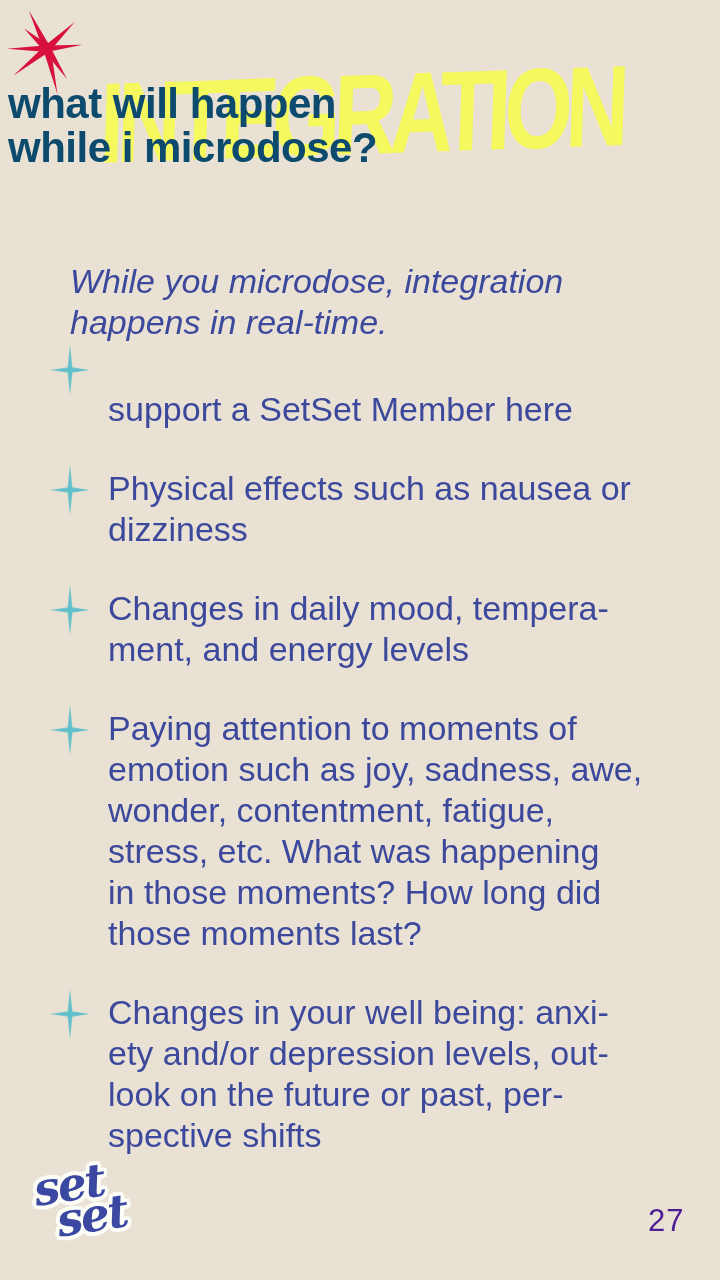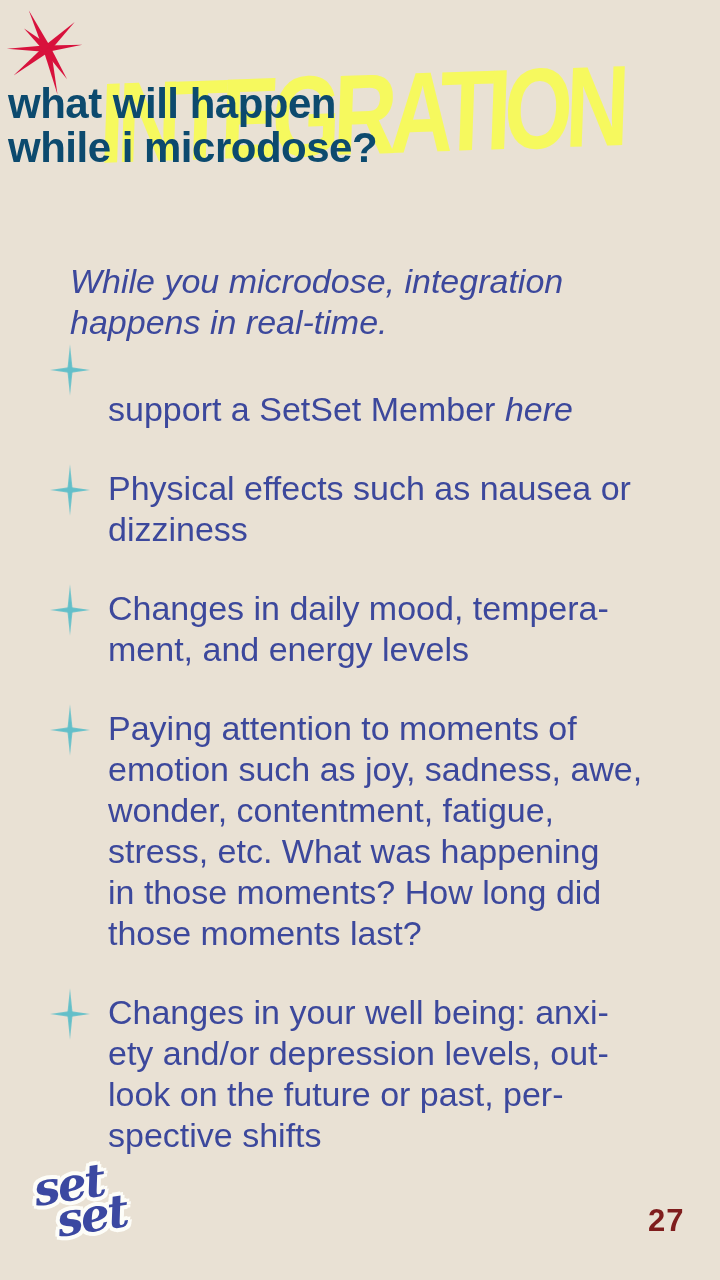--- a/index.html
+++ b/index.html
@@ -69,21 +69,21 @@
   .sparkle {
     flex: 0 0 40px;
     width: 40px; height: 52px;
     margin: -4px 18px 0 0;
   }
   .btext {
     font-size: 34px;
     line-height: 41px;
     white-space: pre-line;
   }
-  .link-italic { font-style: italic; color: inherit; text-decoration: none; cursor: pointer; }
+  .link-italic { color: inherit; text-decoration: none; cursor: pointer; }
 
   
   .logo {
     position: absolute;
     left: 36px; top: 1160px;
     transform: rotate(-9deg);
     font-family: "DejaVu Serif", serif;
     font-style: italic;
     font-weight: bold;
     color: #3b48a1;
@@ -95,23 +95,23 @@
     letter-spacing: -2px;
     text-shadow:
       -3px -3px 0 #fdfdf8, 3px -3px 0 #fdfdf8, -3px 3px 0 #fdfdf8, 3px 3px 0 #fdfdf8,
       0 -4px 0 #fdfdf8, 0 4px 0 #fdfdf8, -4px 0 0 #fdfdf8, 4px 0 0 #fdfdf8;
   }
   .logo .l2 { margin: -12px 0 0 18px; }
   .page-number {
     position: absolute;
     left: 648px; top: 1203px;
     font-size: 31px;
-    font-weight: bold;
+    font-weight: normal;
     letter-spacing: 1px;
-    color: #7f1d1d;
+    color: #4c1d95;
   }
 </style>
 </head>
 <body>
 
 <div class="page">
 
   <svg class="starburst" viewBox="0 0 90 95" aria-hidden="true">
     <g fill="#d8113c">
       <polygon points="41.4,45.7 26,4 48.6,42.3"></polygon>

